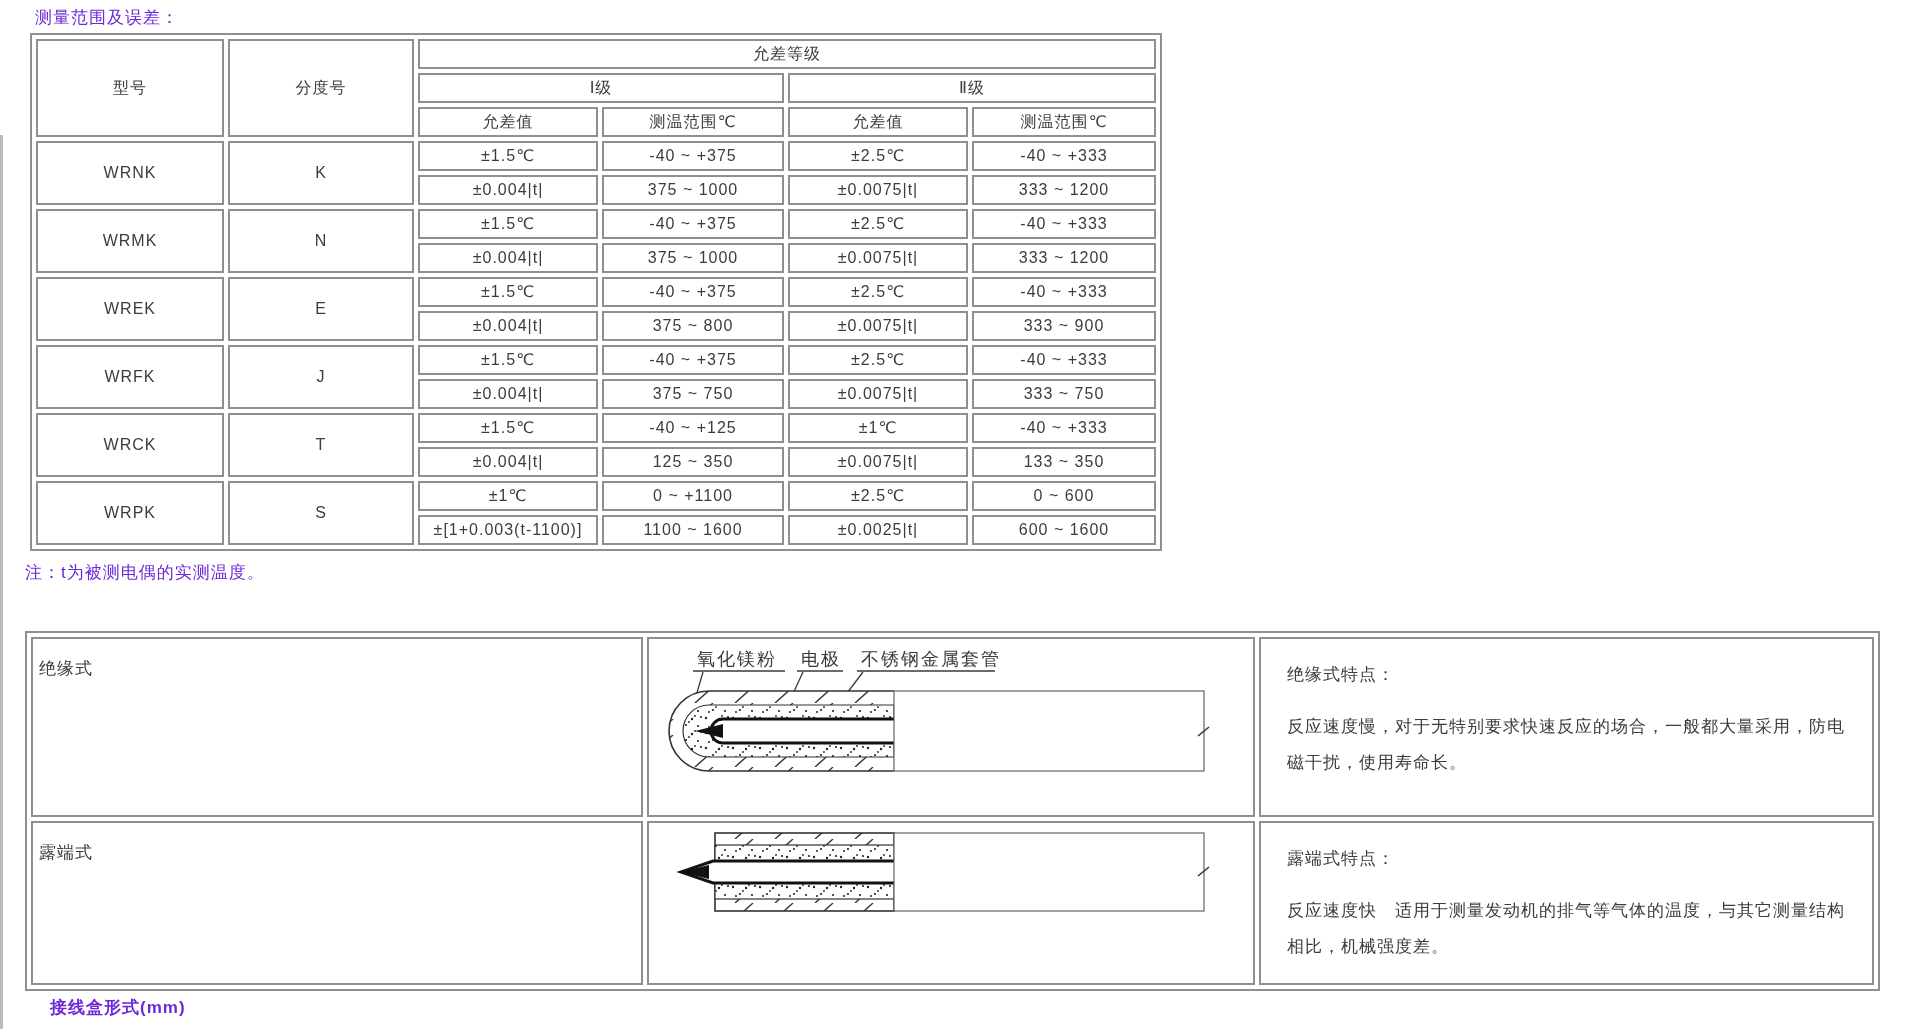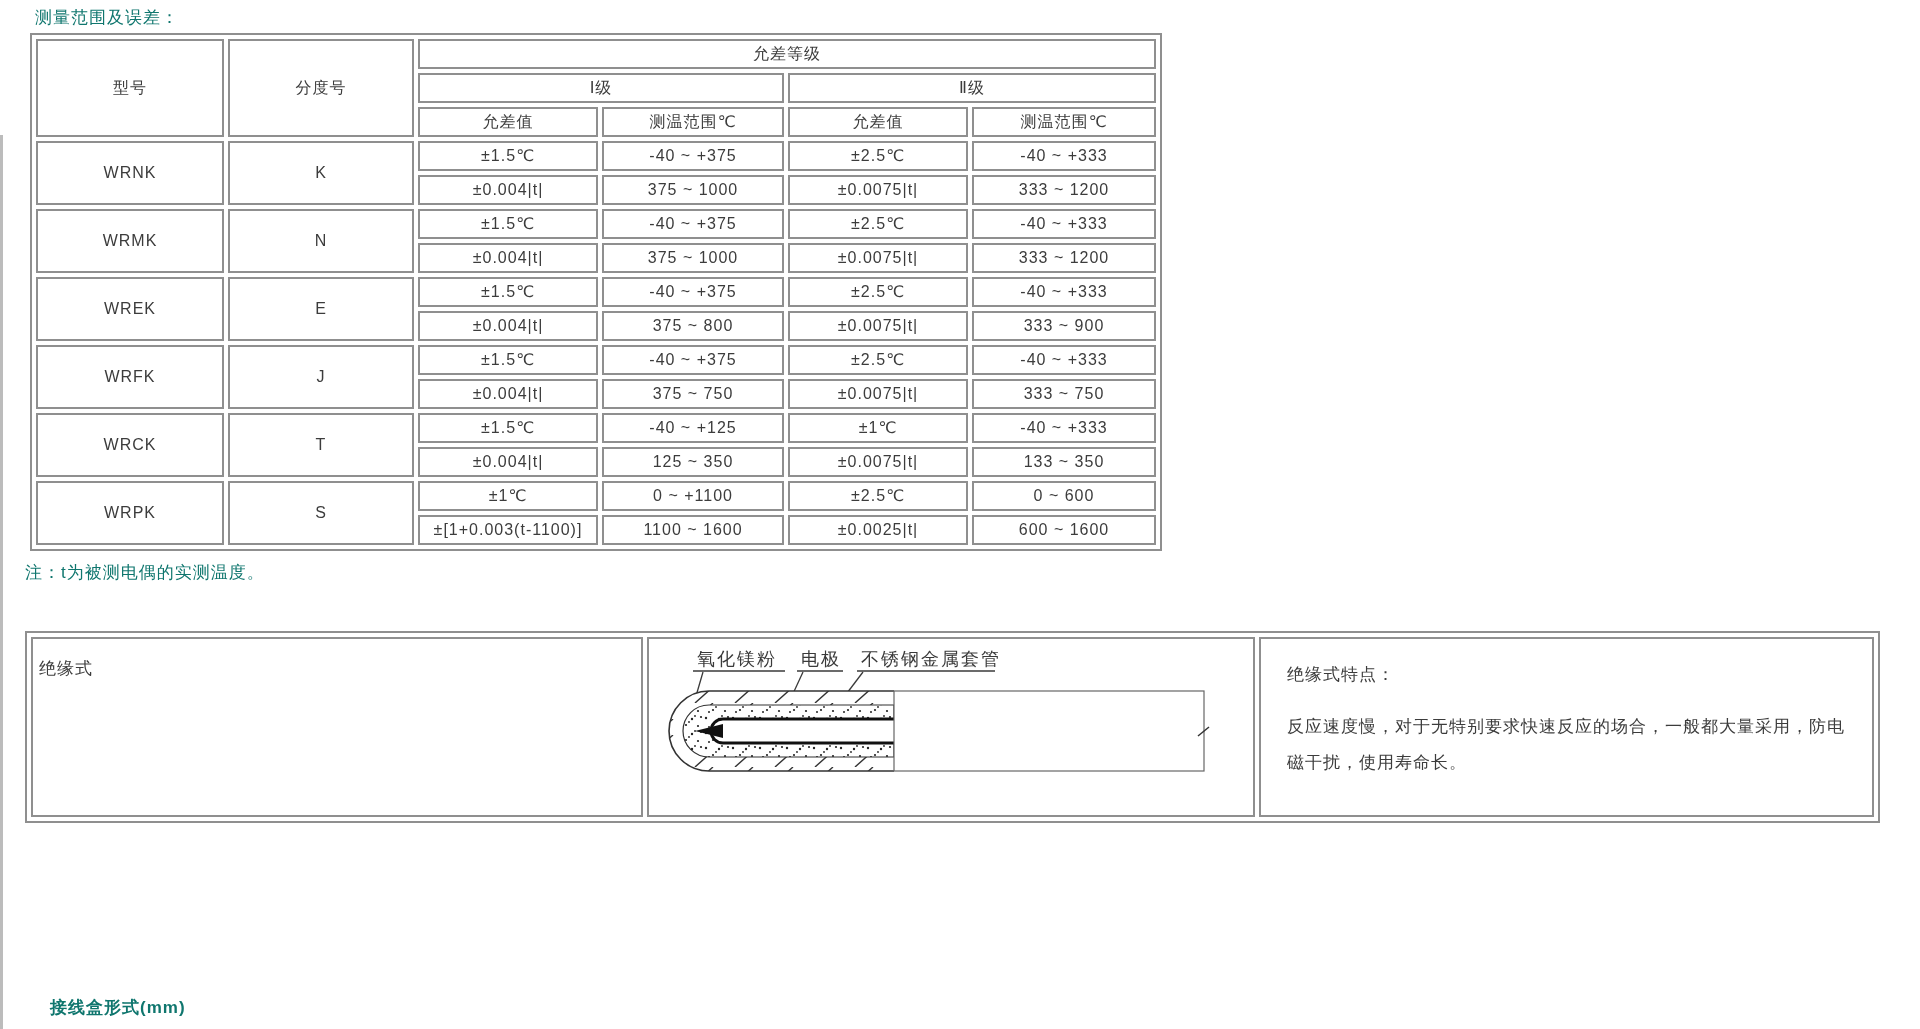--- a/index.html
+++ b/index.html
@@ -2,21 +2,21 @@
 <html><head>
 <meta charset="utf-8">
 <style>
   html,body{margin:0;padding:0;}
   body{
     width:1920px;height:1029px;background:#ffffff;position:relative;
     font-family:"Liberation Sans","DejaVu Sans",sans-serif;
     color:#3c3c3c;overflow:hidden;
   }
   .scan-edge{position:absolute;left:0;top:135px;width:3px;height:894px;background:#a6a6a6;opacity:.75;}
-  .sec-title{position:absolute;font-size:17px;letter-spacing:1px;color:#0f766e;}
+  .sec-title{position:absolute;font-size:17px;letter-spacing:1px;color:#6d28d9;}
   #title1{left:35px;top:6px;}
   #note{left:25px;top:561px;}
   #title2{left:55px;top:606px;margin-top:44px;}
   #footer{left:50px;top:996px;font-weight:bold;}
 
   .tbl-wrap{position:absolute;border:2px solid #8f8f8f;background:#fff;}
   table{border-collapse:separate;border-spacing:4px;table-layout:fixed;}
   td{border:2px solid #8f8f8f;background:#fff;overflow:hidden;}
 
   
@@ -220,17 +220,38 @@
         </g>
       </svg>
     </td>
     <td class="feature">
       <p>绝缘式特点：</p>
       <p>反应速度慢，对于无特别要求快速反应的场合，一般都大量采用，防电磁干扰，使用寿命长。</p>
     </td>
   </tr>
 
 
+  <tr>
+    <td class="name" style="height:98px">露端式</td>
+    <td class="diagram">
+      <svg width="604" height="98" viewBox="0 0 604 98">
+        <g>
+          <rect x="66" y="10" width="179" height="78" fill="#ffffff" stroke="#333" stroke-width="1.6"></rect>
+          <rect x="66" y="10" width="179" height="78" fill="url(#hatch)" stroke="none"></rect>
+          <rect x="66" y="22" width="179" height="54" fill="#ffffff" stroke="#333" stroke-width="1.2"></rect>
+          <rect x="66" y="22" width="179" height="54" fill="url(#dots)" stroke="none"></rect>
+          <path d="M245,38 L64,38 L32,49 L64,60 L245,60" fill="#ffffff" stroke="#111" stroke-width="3"></path>
+          <path d="M60,42 L32,49 L60,56 Z" fill="#111"></path>
+          <rect x="245" y="10" width="310" height="78" fill="#ffffff" stroke="#666" stroke-width="1.2"></rect>
+          <path d="M549,53 L560,44" stroke="#333" stroke-width="1.5" fill="none"></path>
+        </g>
+      </svg>
+    </td>
+    <td class="feature">
+      <p>露端式特点：</p>
+      <p>反应速度快　适用于测量发动机的排气等气体的温度，与其它测量结构相比，机械强度差。</p>
+    </td>
+  </tr>
   </tbody>
 </table>
 </div>
 
 <div id="footer" class="sec-title">接线盒形式(mm)</div>
 
 </body></html>

